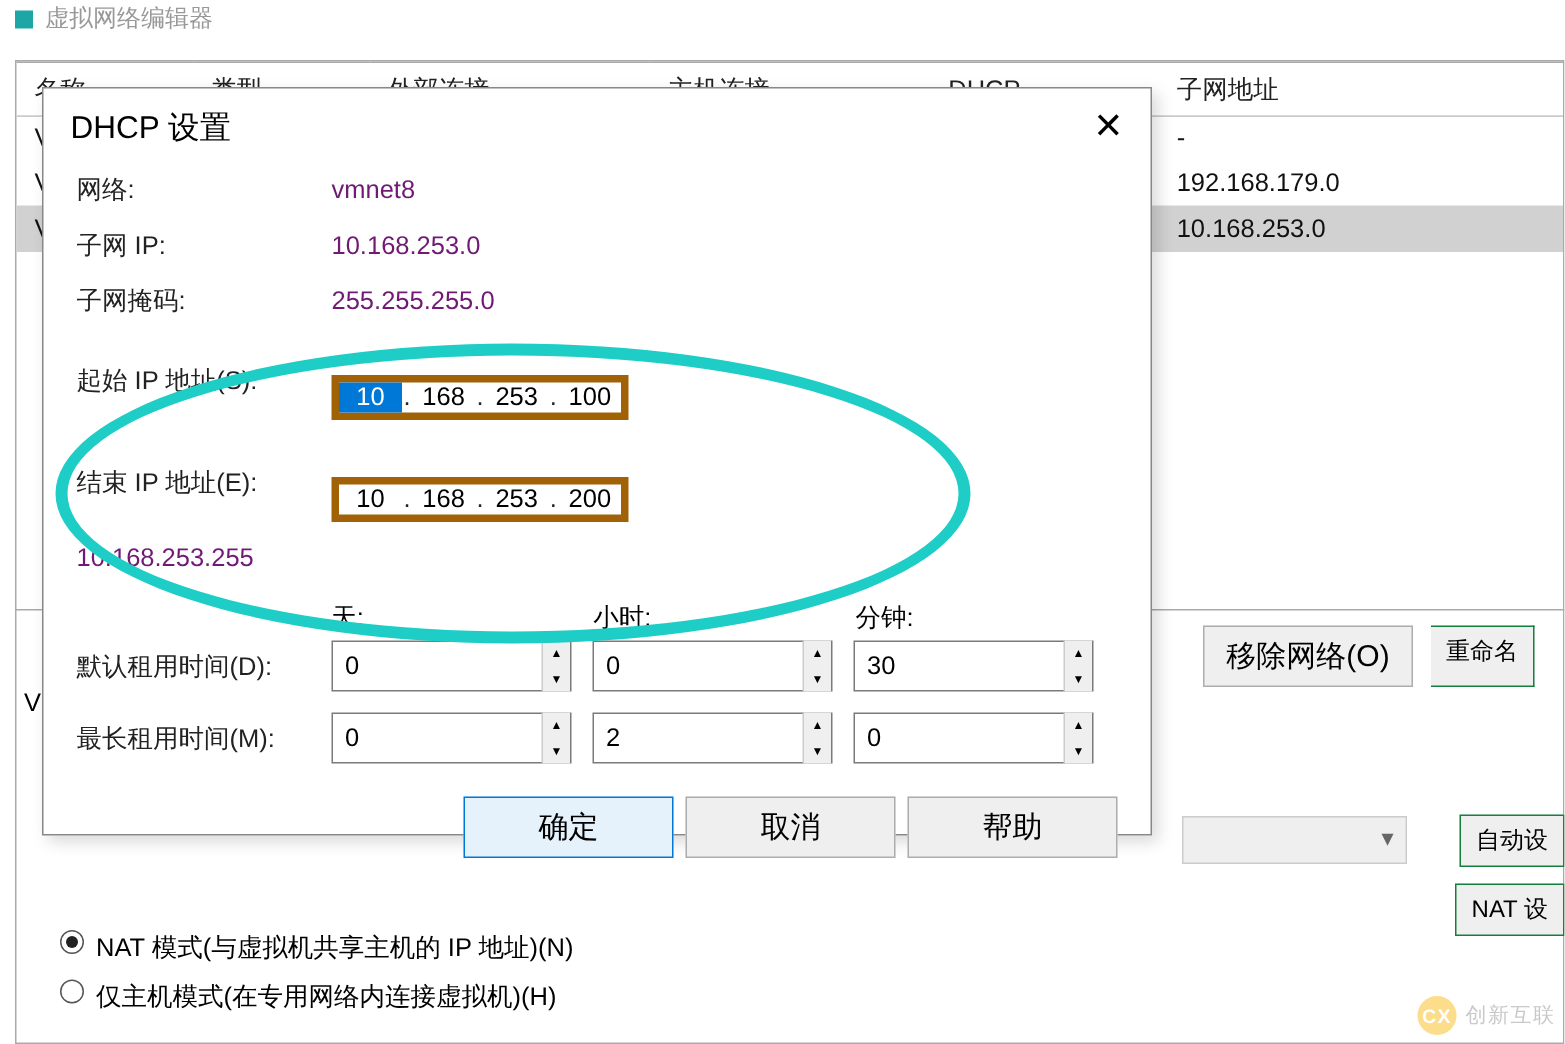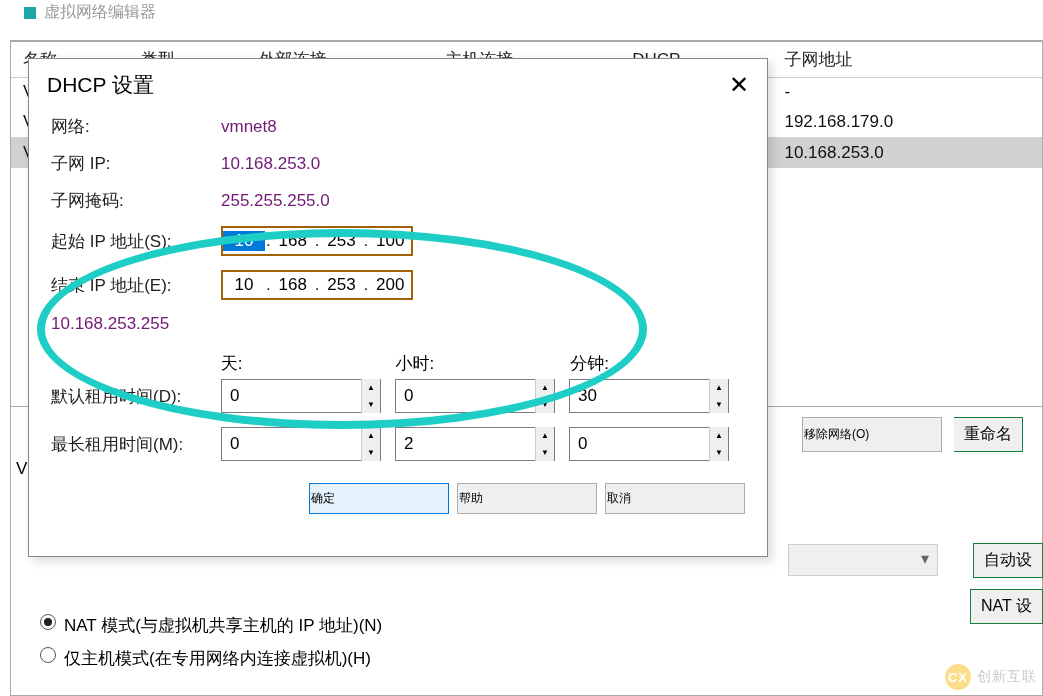--- a/index.html
+++ b/index.html
@@ -1,42 +1,42 @@
 <!DOCTYPE html>
 <html><head>
 <meta charset="utf-8">
 <style>
 * { box-sizing: border-box; margin: 0; padding: 0; font-family: "Microsoft YaHei", "Segoe UI", sans-serif; }
 body { background: #fff; width: 1043px; height: 696px; overflow: hidden; position: relative; }
-.window-title { font-size: 16px; color: #999; padding: 2px 24px; display: flex; align-items: center; }
+.window-title { font-size: 16px; color: #999; padding: 2px 10px; display: flex; align-items: center; }
 .window-title .icon { width: 12px; height: 12px; background: #1ca6a6; margin-right: 8px; }
 .main-area { position: absolute; top: 40px; left: 10px; right: 0; bottom: 0; border: 1px solid #aaa; background: #fff; }
 table.net-table { width: 100%; border-collapse: collapse; font-size: 17px; }
 table.net-table th { text-align: left; padding: 6px 12px; font-weight: normal; color: #222; border-top: 1px solid #aaa; border-bottom: 1px solid #ccc; }
 table.net-table td { padding: 4px 12px; color: #111; }
 table.net-table tr.selected td { background: #d1d1d1; }
 .bottom-panel { position: absolute; left: 10px; right: 0; bottom: 0; height: 290px; border-top: 1px solid #aaa; padding: 10px 20px; }
 .bottom-panel .btns-row { display: flex; justify-content: flex-end; gap: 12px; margin-bottom: 12px; }
-.btn { background: #efefef; border: 1px solid #adadad; padding: 6px 1px; font-size: 12px; min-width: 140px; text-align:left; cursor: pointer; }
+.btn { background: #efefef; border: 1px solid #adadad; padding: 6px 11px; font-size: 20px; min-width: 140px; text-align:center; cursor: pointer; }
 .radio-row { display:flex; gap:8px; font-size:17px; margin: 10px 0 10px 10px; }
 .radio-row .radio-btn { width:16px; height:16px; border:1px solid #555; border-radius:50%; display:inline-flex; align-items:center; justify-content:center; }
 .radio-row .radio-btn.checked::after { content:''; width:8px; height:8px; background:#222; border-radius:50%; }
 .dropdown { position:absolute; right:105px; bottom:120px; width:150px; height:32px; border:1px solid #ccc; background:#efefef; }
 .dropdown::after { content:'▾'; position:absolute; right:8px; top:4px; color:#666; }
 .side-btn { position:absolute; right:0; border:1px solid #15803d; background:#efefef; padding:6px 10px; font-size:16px; cursor:pointer; }
 
 
 .dialog { position:absolute; left:28px; top:58px; width:740px; height:499px; background:#fff; border:1px solid #888; box-shadow: 4px 4px 10px rgba(0,0,0,0.15); z-index:10; }
 .dialog-title { display:flex; justify-content:space-between; align-items:center; padding:12px 18px; font-size:21px; }
 .close-btn { font-size:24px; cursor:pointer; line-height:1; font-weight:300; }
 .dialog-body { padding: 4px 22px 16px 22px; font-size:17px; }
 .row { display:flex; align-items:center; margin-bottom:14px; }
 .row .label { width:170px; color:#222; }
 .row .value { color:#701a75; }
-.ip-input { display:inline-flex; border:2px solid #a16207; height:30px; align-items:center; background:#fff; }
+.ip-input { display:inline-flex; border:5px solid #a16207; height:30px; align-items:center; background:#fff;margin-top:24px; }
 .ip-input .octet { width:42px; border:none; text-align:center; font-size:17px; outline:none; background:transparent; }
 .ip-input .octet.highlight { background:#0078d7; color:#fff; }
 .ip-input .dot { color:#222; padding:0 1px; }
 .spinner { display:inline-flex; border:1px solid #7a7a7a; height:34px; width:160px; align-items:center; }
 .spinner input { border:none; width:100%; padding:0 8px; font-size:17px; outline:none; }
 .spinner .spin-btns { display:flex; flex-direction:column; width:22px; border-left:1px solid #ccc; }
 .spinner .spin-btns button { height:17px; border:none; background:#efefef; font-size:8px; cursor:pointer; line-height:1; padding:0; }
 .dialog-buttons { display:flex; justify-content:flex-end; gap:8px; margin-top:22px; }
 .dialog-buttons .btn { min-width:140px; }
 .dialog-buttons .btn.primary { border:1px solid #0078d7; background:#e5f1fb; }
@@ -218,22 +218,22 @@
           <input value="0" style="">
           <span class="spin-btns">
             <button>▲</button>
             <button>▼</button>
           </span>
         </span>
     </div>
 
     <div class="dialog-buttons">
       <button class="btn primary">确定</button>
+      <button class="btn">取消</button>
       <button class="btn">帮助</button>
-      <button class="btn">取消</button>
     </div>
   </div>
   <div class="highlight-oval"></div>
 </div>
 
 <div class="watermark">
   <span class="wlogo">CX</span>
   <span>创新互联</span>
 </div>
 

